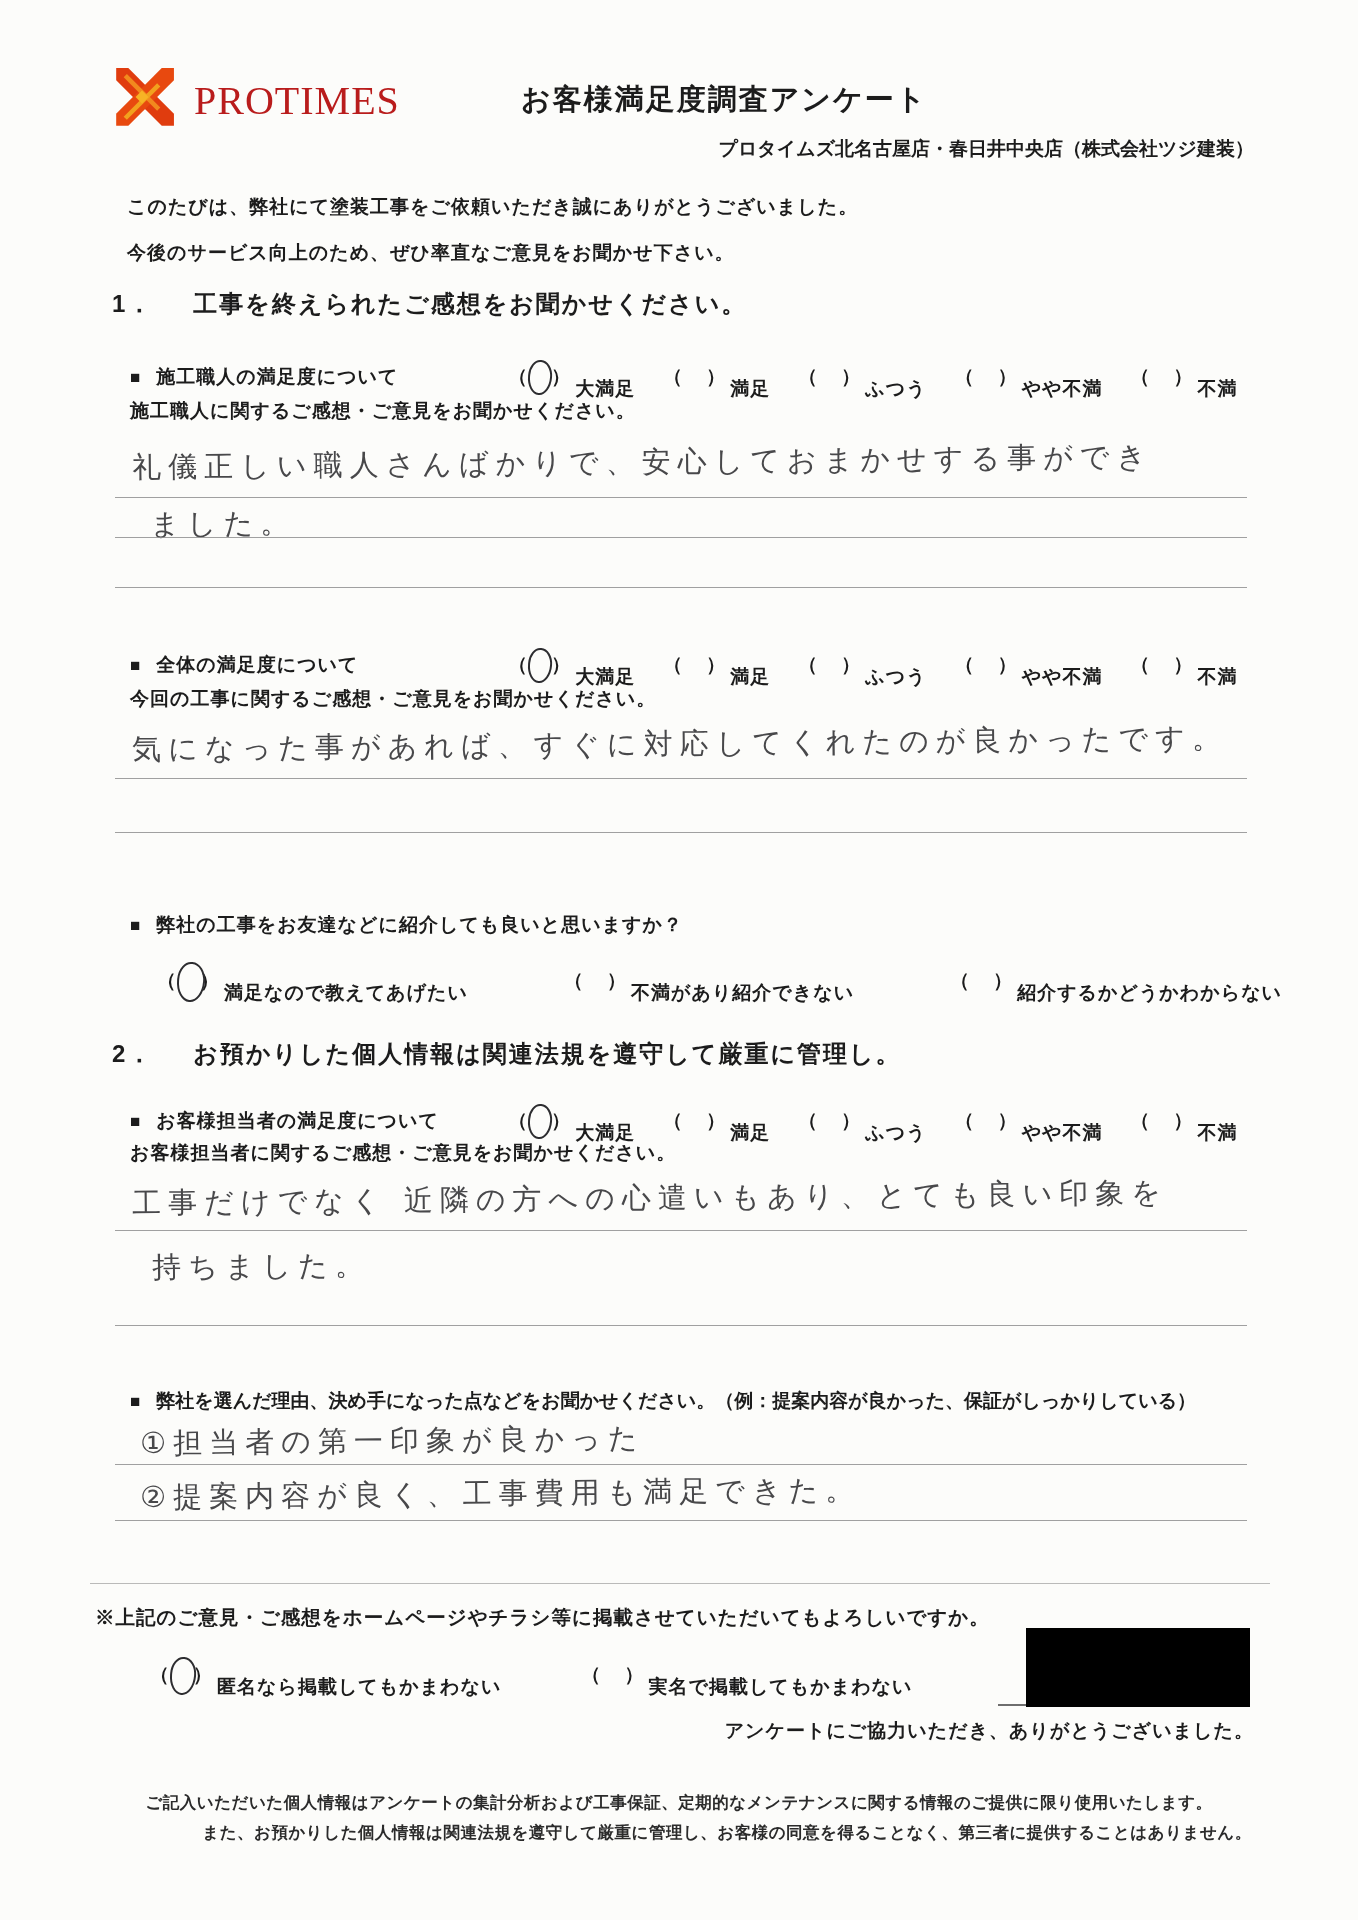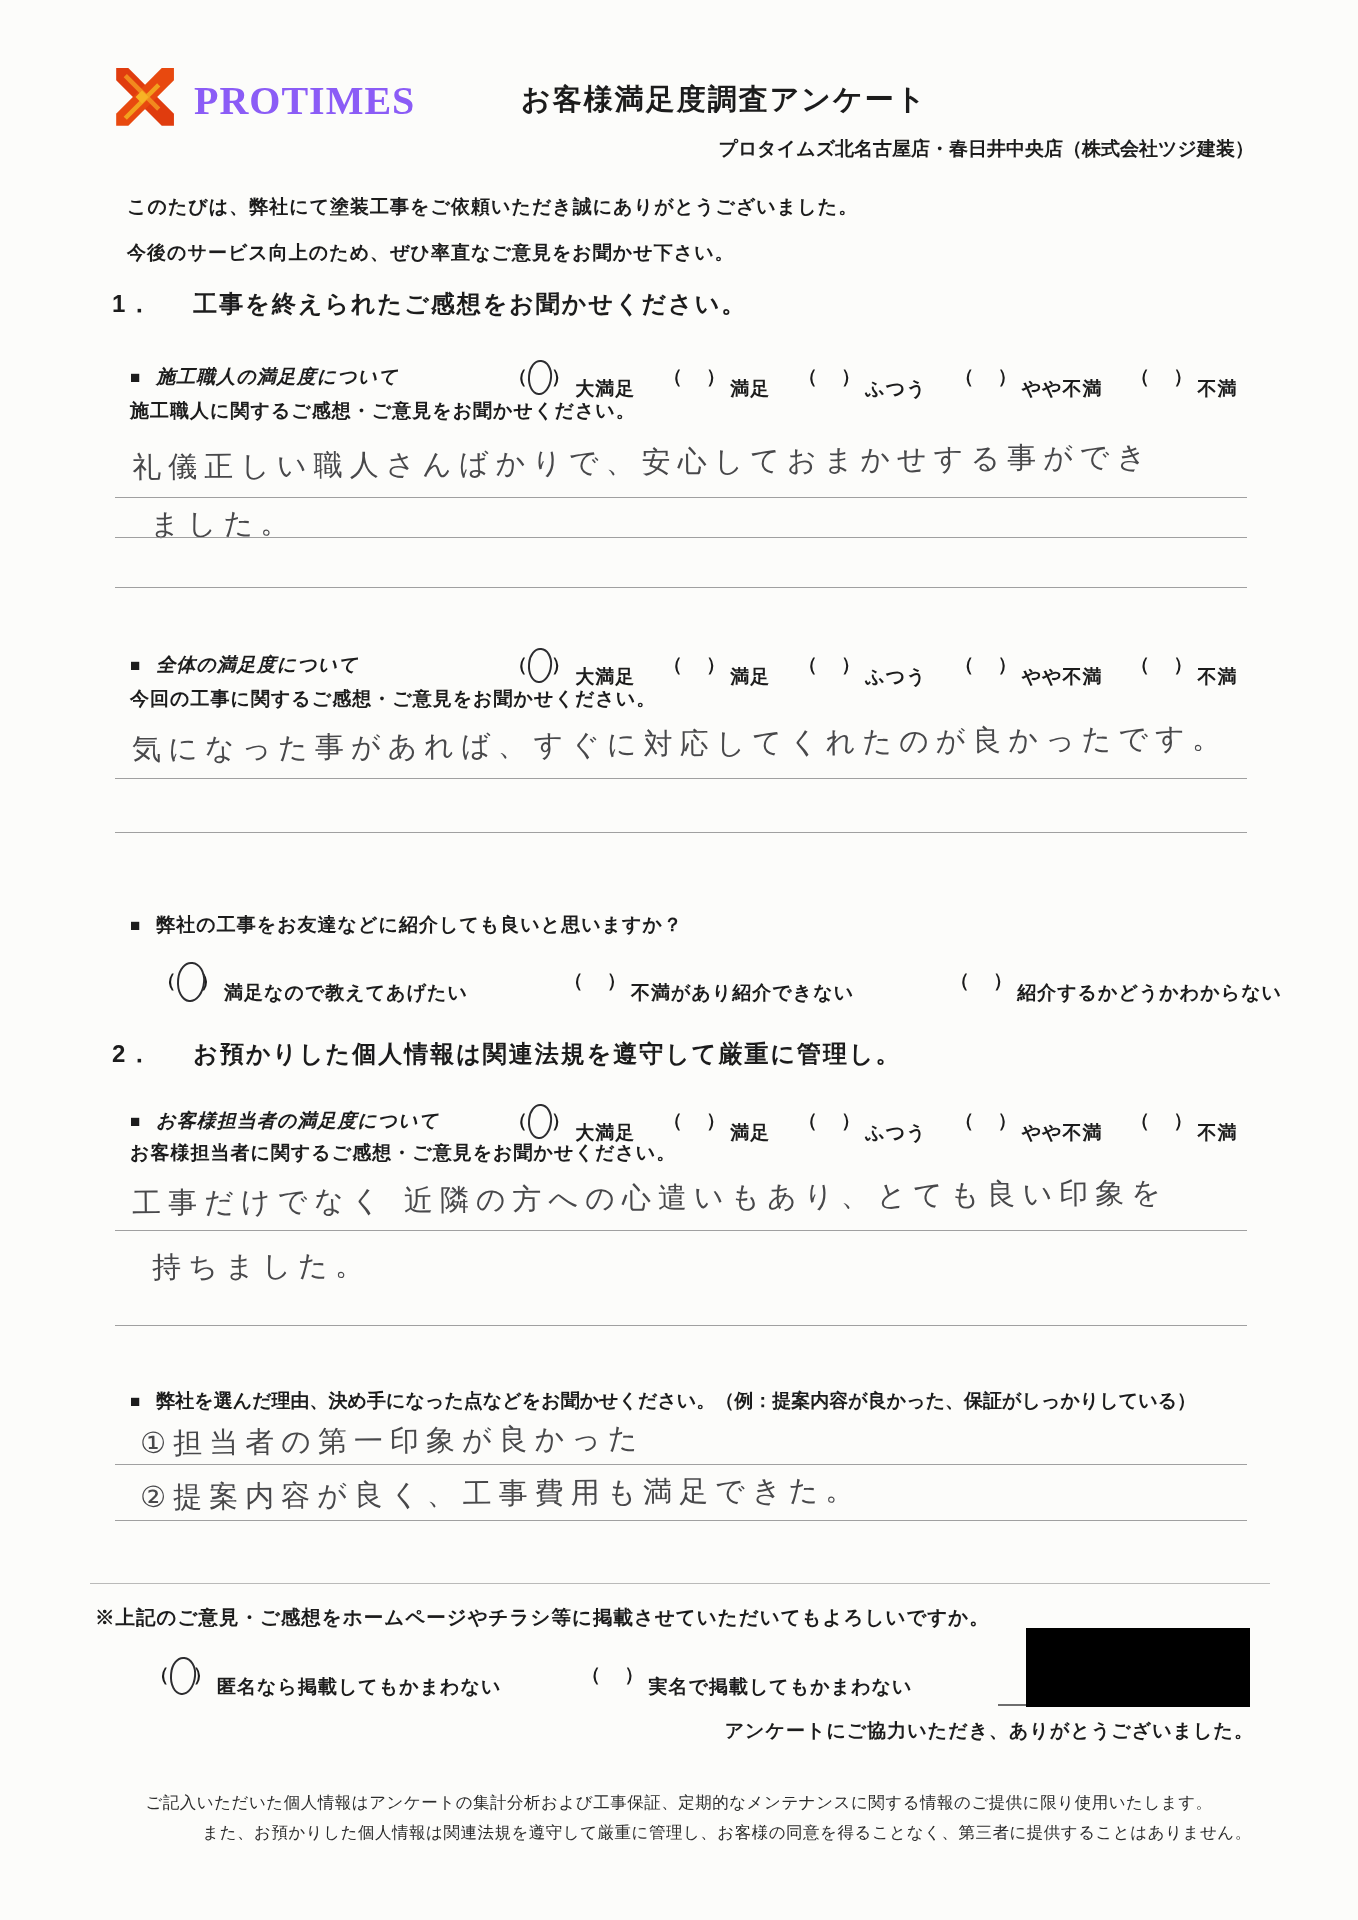--- a/index.html
+++ b/index.html
@@ -4,29 +4,29 @@
 <style>
   html,body{margin:0;padding:0;background:#e8e8e8;}
   .page{
     position:relative;width:1358px;height:1920px;margin:0 auto;
     background:#fcfcfa;overflow:hidden;color:#1c1c1c;
     font-family:"Liberation Sans",sans-serif;
   }
   .abs{position:absolute;}
   
   .logo{display:flex;align-items:center;gap:14px;}
-  .logo-text{font-family:"Liberation Serif",serif;font-weight:700;font-size:40px;letter-spacing:1px;color:#8b5cf6;}
+  .logo-text{font-family:"Liberation Serif",serif;font-weight:400;font-size:40px;letter-spacing:1px;color:#b91c1c;}
   .doc-title{font-size:29px;font-weight:700;letter-spacing:2px;}
   .subtitle{font-size:19px;font-weight:600;}
   
   .intro-line{font-size:19px;font-weight:600;letter-spacing:1px;}
   .section-head{display:flex;gap:40px;font-size:24px;font-weight:700;letter-spacing:2px;}
   .q-row{display:flex;align-items:center;font-size:19px;font-weight:700;}
   .bullet{font-size:17px;margin-right:16px;line-height:1;}
-  .q-label{width:352px;letter-spacing:1px;font-style:italic;}
+  .q-label{width:352px;letter-spacing:1px;}
   .opts{display:flex;align-items:center;gap:28px;}
   .opt{display:flex;align-items:center;}
   .pr{font-weight:700;}
   .slot{position:relative;display:inline-block;width:24px;height:24px;}
   .hand-circle{
     position:absolute;left:1px;top:-5px;width:20px;height:31px;
     border:2.6px solid #2d2d30;border-radius:48% 52% 50% 50%/46% 48% 54% 52%;
     transform:rotate(5deg);background:transparent;
   }
   .opt-label{margin-left:5px;letter-spacing:1px;margin-top:24px;}
@@ -35,21 +35,21 @@
   .hw{
     font-family:"DejaVu Sans",sans-serif;font-size:29px;color:#39393c;
     letter-spacing:7px;transform:rotate(-0.6deg);transform-origin:left top;
     white-space:nowrap;font-weight:400;opacity:.92;
   }
   .ans-line{height:0;border-bottom:1.7px solid #8f8f8f;opacity:.85;}
   .choice-row{display:flex;align-items:center;font-size:19px;font-weight:700;}
   .sep{height:0;border-bottom:1.4px solid #a9a9a9;opacity:.8;}
   .redact{background:#000;}
   .thanks{font-size:19px;font-weight:700;letter-spacing:1px;text-align:center;}
-  .footer-line{width:100%;text-align:center;font-size:16.5px;font-weight:400;color:#2b2b2b;letter-spacing:.5px;}
+  .footer-line{width:100%;text-align:center;font-size:16.5px;font-weight:700;color:#2b2b2b;letter-spacing:.5px;}
 </style>
 </head>
 <body>
 
 <div class="page">
 
   <div class="abs logo" style="left:104px;top:62px;">
     <span style="display:inline-block;width:76px;height:76px;">
       <svg width="76" height="76" viewBox="0 0 100 100">
         <path d="M16 8 L32 8 L92 68 L92 84 L76 84 L16 24 Z" fill="#e03c0e"></path>

